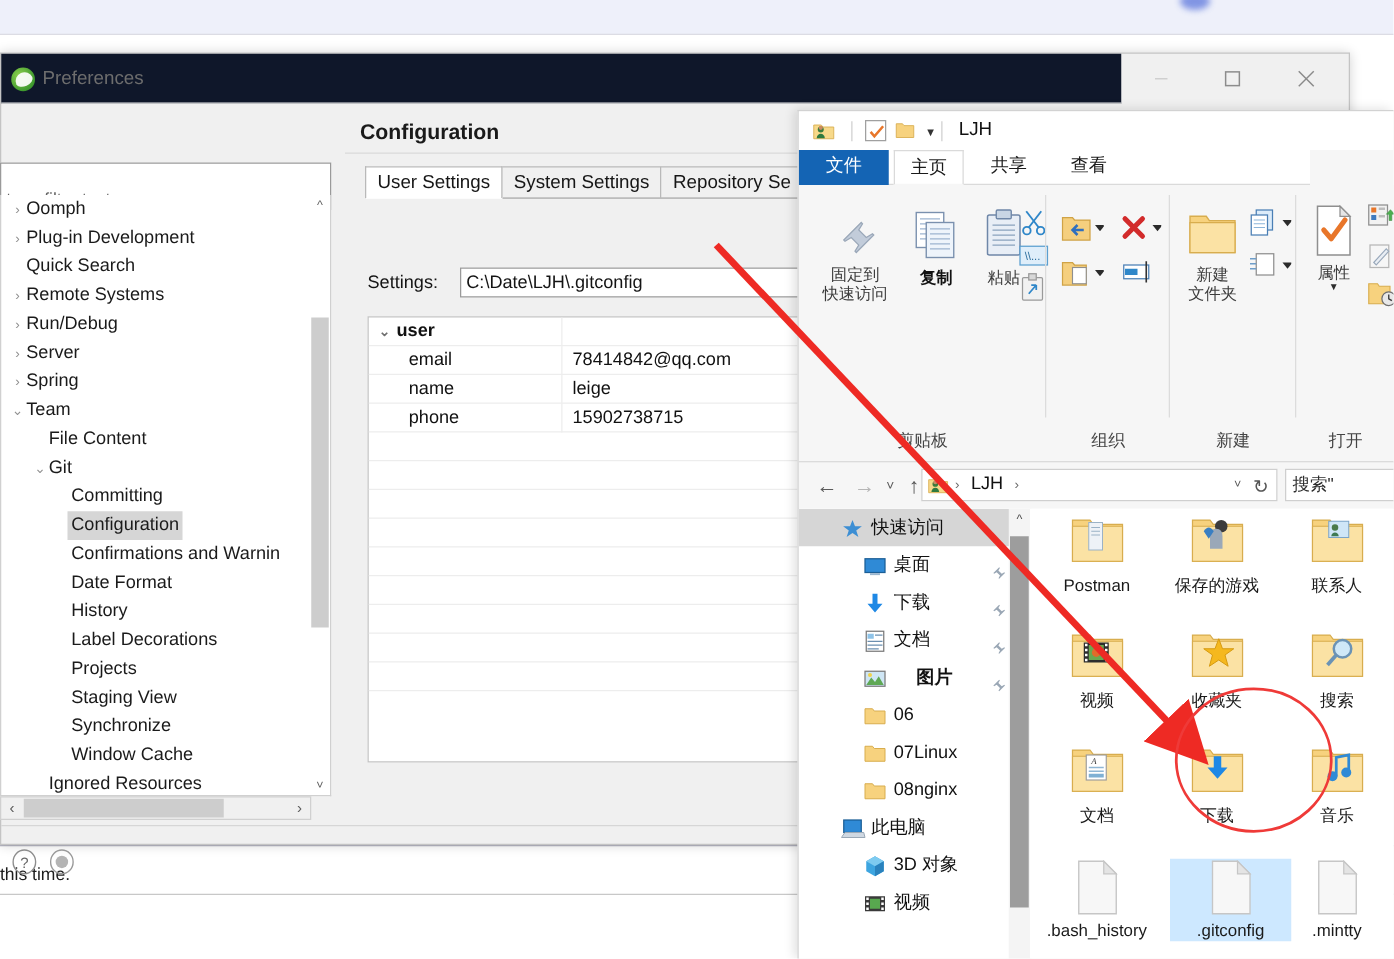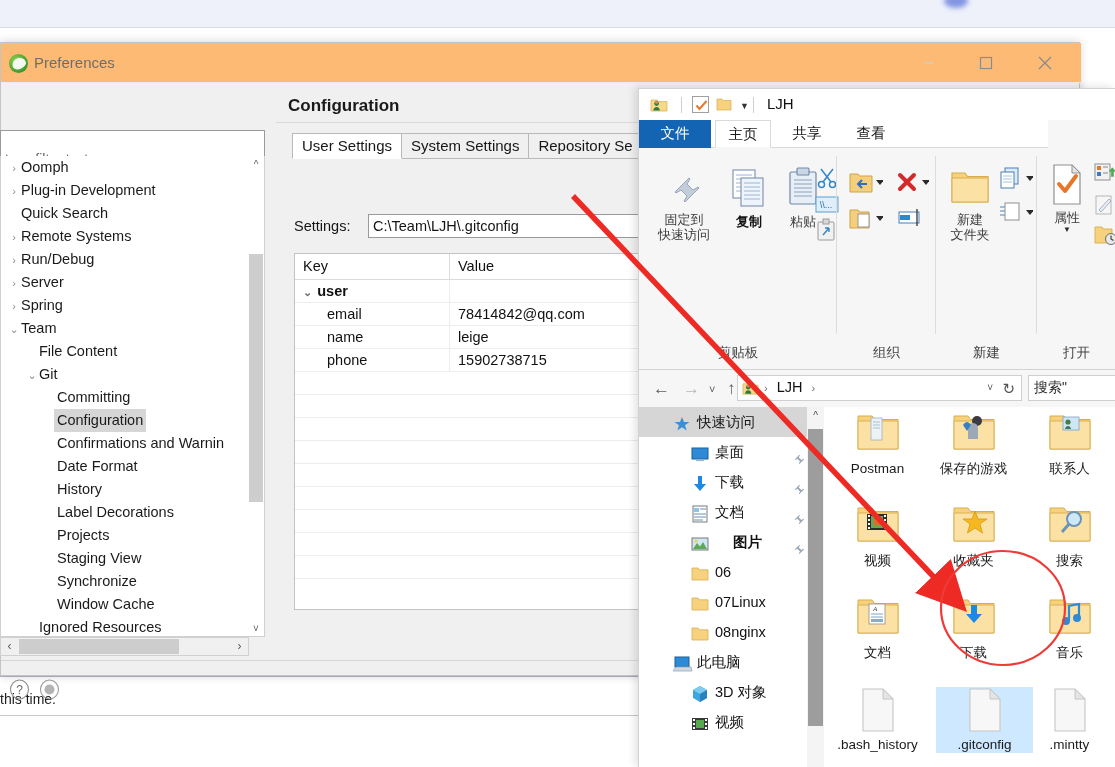--- a/index.html
+++ b/index.html
@@ -34,21 +34,21 @@
     font-family:"Liberation Sans", sans-serif;
   }
   .backdrop-line2 { position:absolute; left:0; top:715px; width:1115px; height:1px; background:#c8c8c8; }
 
   
   .prefs {
     position:absolute; left:0; top:42px; width:1080px; height:634px;
     background:#f0f0f0; border:1px solid #c4c4c4; box-shadow: 0 0 9px rgba(0,0,0,.18);
   }
   .prefs-title {
-    position:absolute; left:0; top:0; width:1080px; height:40px; background:#fdba74;
+    position:absolute; left:0; top:0; width:896px; height:40px; background:#0f172a;
     border-bottom:1px solid #ececec;
   }
   .prefs-logo {
     position:absolute; left:8px; top:11px; width:19px; height:19px; border-radius:50%;
     background: radial-gradient(circle at 35% 35%, #8fd14f 0%, #3f9a2e 70%, #2d7a22 100%);
     overflow:hidden;
   }
   .prefs-logo::after{
     content:""; position:absolute; left:3px; top:4px; width:14px; height:11px;
     border-radius:50% 50% 50% 50% / 60% 60% 40% 40%;
@@ -307,27 +307,23 @@
     <div class="content-sep"></div>
 
     <div class="tabstrip" id="tabstrip">
         <div class="tab active">User Settings</div>
         <div class="tab">System Settings</div>
         <div class="tab">Repository Se</div>
       </div>
     <div class="tab-underline"></div>
 
     <div class="loc-label">Settings:</div>
-    <div class="loc-input">C:\Team\LJH\.gitconfig</div>
+    <div class="loc-input">C:\Date\LJH\.gitconfig</div>
 
     <div class="cfg-table">
-      <div class="cfg-head">
-        <div class="ch k">Key</div>
-        <div class="ch v">Value</div>
-      </div>
       <div id="cfg-rows">
           <div class="cfg-row group">
             <div class="cell-k"><span class="arrow">⌄</span><span>user</span></div>
             <div class="cell-v"></div>
           </div>
           <div class="cfg-row child">
             <div class="cell-k">email</div>
             <div class="cell-v">78414842@qq.com</div>
           </div>
           <div class="cfg-row child">

